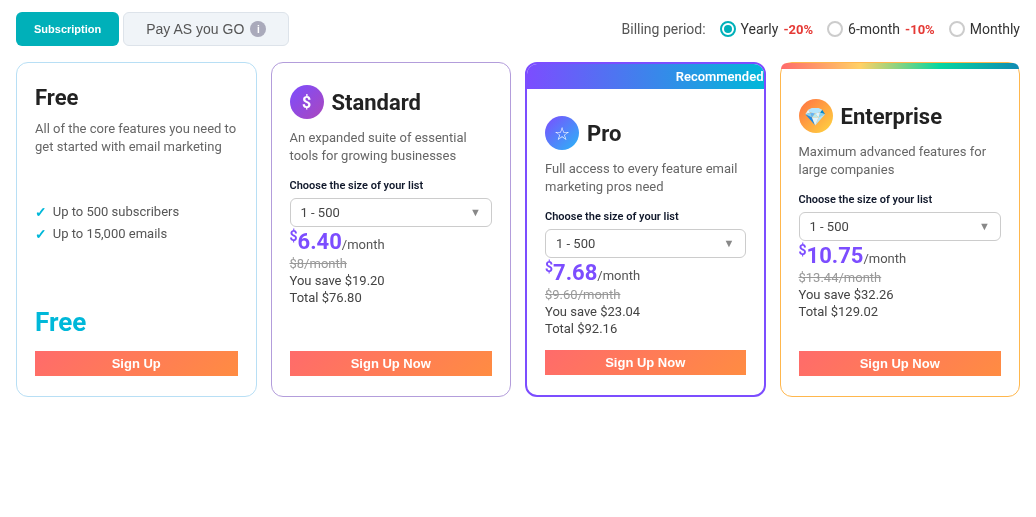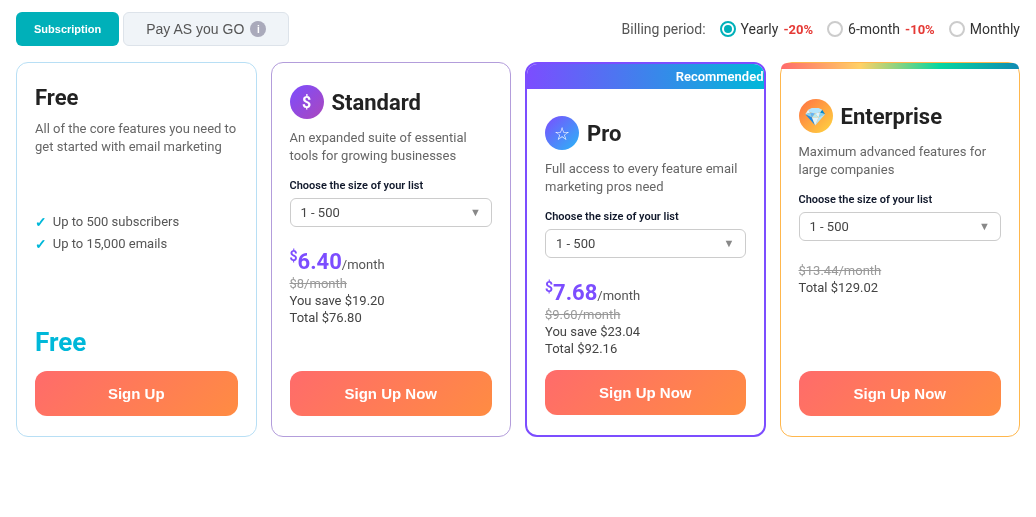--- a/index.html
+++ b/index.html
@@ -213,21 +213,21 @@
     .list-dropdown {
       border: 1px solid #ccc;
       border-radius: 6px;
       padding: 6px 10px;
       font-size: 13px;
       color: #444;
       display: flex;
       justify-content: space-between;
       align-items: center;
       cursor: pointer;
-      margin-bottom: 22px;
+      margin-bottom: 2px;
     }
     .dropdown-arrow {
       color: #888;
       font-size: 11px;
     }
 
     .price-current {
       font-size: 22px;
       font-weight: 700;
       color: #7c4dff;
@@ -285,24 +285,24 @@
     .check-icon {
       color: #00b8d9;
       font-size: 14px;
       font-weight: 700;
     }
 
     .spacer { flex-grow: 1; }
 
     .btn-signup {
       width: 100%;
-      padding: 14px;
+      padding: 5px;
       border: none;
-      border-radius: 12px;
-      font-size: 15px;
+      border-radius: 0;
+      font-size: 13px;
       font-weight: 700;
       cursor: pointer;
       color: #fff;
       background: linear-gradient(135deg, #ff6b6b, #ff8c42);
       margin-top: auto;
     }
   </style>
 </head>
 <body>
 
@@ -411,18 +411,22 @@
         <span style="color:#fff;font-size:18px;">💎</span>
       </div>
       <span class="plan-name">Enterprise</span>
     </div>
     <div class="plan-desc">Maximum advanced features for large companies</div>
     <div class="list-size-label">Choose the size of your list</div>
     <div class="list-dropdown">
       <span>1 - 500</span>
       <span class="dropdown-arrow">▼</span>
     </div>
+    <div class="price-current">
+      <sup>$</sup><span>10.75</span><span class="per-month">/month</span>
+    </div>
     <div class="price-original">$13.44/month</div>
+    <div class="price-save">You save $32.26</div>
     <div class="price-total">Total $129.02</div>
     <button class="btn-signup">Sign Up Now</button>
   </div>
 
 </div>
 
 </body></html>

